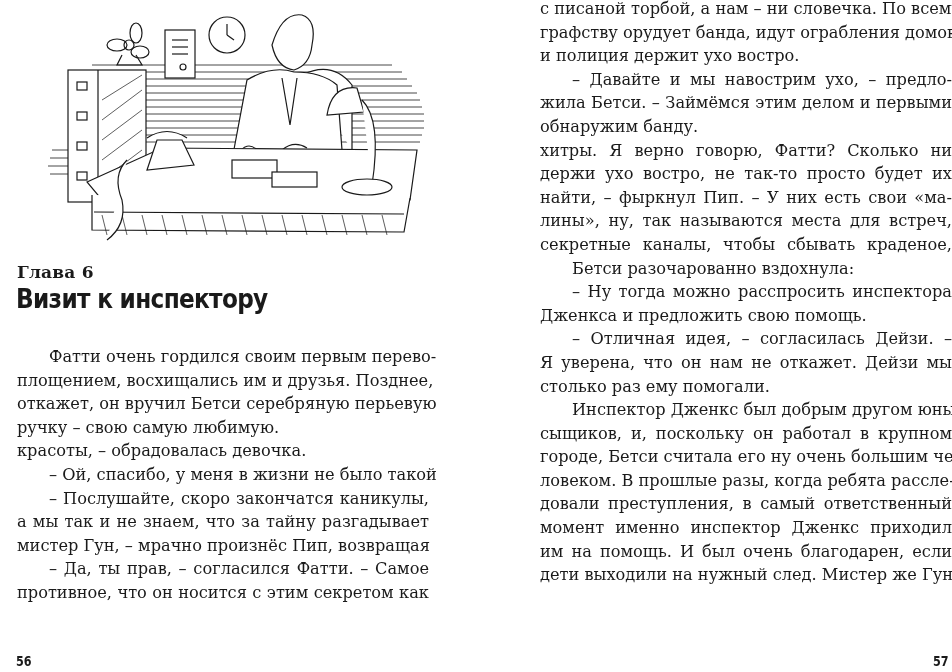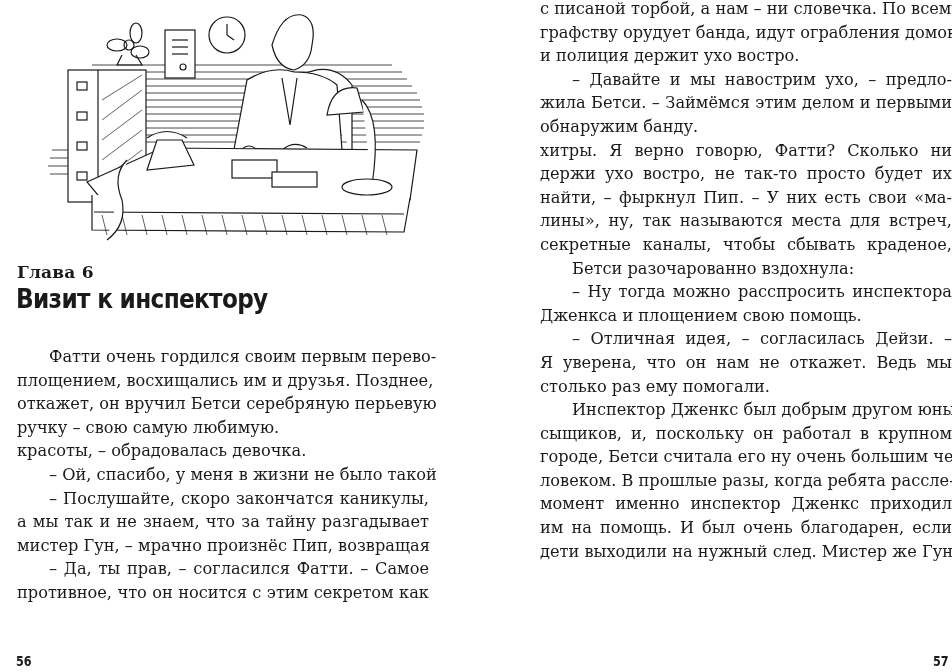--- a/index.html
+++ b/index.html
@@ -159,27 +159,28 @@
     <span class="line indent">– Давайте и мы навострим ухо, – предло-</span>
     <span class="line">жила Бетси. – Займёмся этим делом и первыми</span>
     <span class="line last">обнаружим банду.</span>
     <span class="line">хитры. Я верно говорю, Фатти? Сколько ни</span>
     <span class="line">держи ухо востро, не так-то просто будет их</span>
     <span class="line">найти, – фыркнул Пип. – У них есть свои «ма-</span>
     <span class="line">лины», ну, так называются места для встреч,</span>
     <span class="line">секретные каналы, чтобы сбывать краденое,</span>
     <span class="line indent last">Бетси разочарованно вздохнула:</span>
     <span class="line indent">– Ну тогда можно расспросить инспектора</span>
-    <span class="line last">Дженкса и площением свою помощь.</span>
+    <span class="line last">Дженкса и предложить свою помощь.</span>
     <span class="line indent">– Отличная идея, – согласилась Дейзи. –</span>
-    <span class="line">Я уверена, что он нам не откажет. Ведь мы</span>
+    <span class="line">Я уверена, что он нам не откажет. Дейзи мы</span>
     <span class="line last">столько раз ему помогали.</span>
     <span class="line indent">Инспектор Дженкс был добрым другом юных</span>
     <span class="line">сыщиков, и, поскольку он работал в крупном</span>
     <span class="line">городе, Бетси считала его ну очень большим че-</span>
     <span class="line">ловеком. В прошлые разы, когда ребята рассле-</span>
+    <span class="line">довали преступления, в самый ответственный</span>
     <span class="line">момент именно инспектор Дженкс приходил</span>
     <span class="line">им на помощь. И был очень благодарен, если</span>
     <span class="line">дети выходили на нужный след. Мистер же Гун,</span>
   </div>
 
   <div class="page-num page-num-right">57</div>
 </div>
 
 </body></html>

